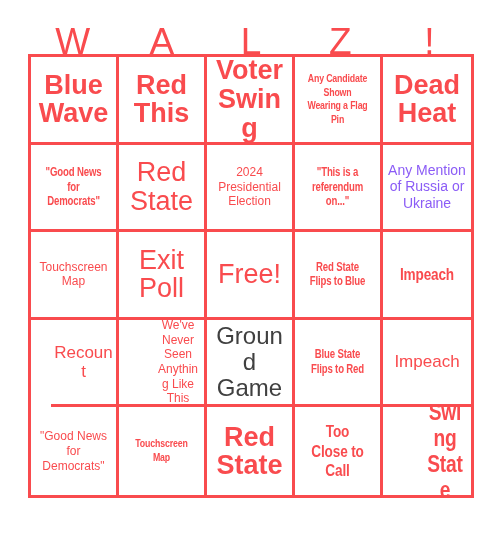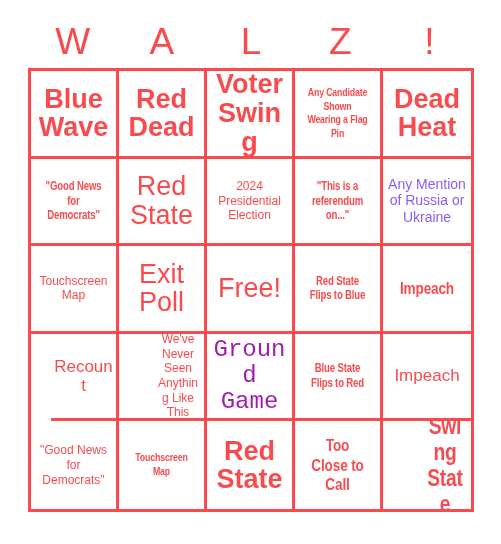--- a/index.html
+++ b/index.html
@@ -43,21 +43,21 @@
     font-weight: 400;
     line-height: 1;
     letter-spacing: 0px;
     user-select: none;
   }
 
   
   #grid {
     position: absolute;
     left: 28px;
-    top: 68px;
+    top: 54px;
     width: 446px;
     height: 444px;
     box-sizing: border-box;
     border: 3px solid #f94b4e;
     display: grid;
     grid-template-columns: repeat(5, 1fr);
     grid-template-rows: repeat(5, 1fr);
     background: #ffffff;
   }
 
@@ -121,21 +121,21 @@
     <div class="header-letter" style="color: rgb(249, 75, 78);">L</div>
     <div class="header-letter" style="color: rgb(249, 75, 78);">Z</div>
     <div class="header-letter" style="color: rgb(249, 75, 78);">!</div>
   </div>
 
   <div id="grid" style="border-color: rgb(249, 75, 78);">
     <div class="cell" style="border-right-color: rgb(249, 75, 78); border-bottom-color: rgb(249, 75, 78);">
         <span class="cell-text f-bold s-xl" style="color: rgb(249, 75, 78);">Blue Wave</span>
       </div>
     <div class="cell" style="border-right-color: rgb(249, 75, 78); border-bottom-color: rgb(249, 75, 78);">
-        <span class="cell-text f-bold s-xl" style="color: rgb(249, 75, 78);">Red Dead</span>
+        <span class="cell-text f-bold s-xl" style="color: rgb(249, 75, 78);">Red This</span>
       </div>
     <div class="cell" style="border-right-color: rgb(249, 75, 78); border-bottom-color: rgb(249, 75, 78);">
         <span class="cell-text f-bold s-xl" style="color: rgb(249, 75, 78);">Voter Swing</span>
       </div>
     <div class="cell" style="border-right-color: rgb(249, 75, 78); border-bottom-color: rgb(249, 75, 78);">
         <span class="cell-text f-condensed s-xxs" style="color: rgb(249, 75, 78);">Any Candidate Shown Wearing a Flag Pin</span>
       </div>
     <div class="cell" style="border-right-color: rgb(249, 75, 78); border-bottom-color: rgb(249, 75, 78);">
         <span class="cell-text f-bold s-xl" style="color: rgb(249, 75, 78);">Dead Heat</span>
       </div>
@@ -172,21 +172,21 @@
         <span class="cell-text f-condensed s-md" style="color: rgb(249, 75, 78);">Impeach</span>
       </div>
 
     <div class="cell" style="border-right-color: rgb(249, 75, 78); border-bottom-color: rgb(249, 75, 78); margin-left: 20px;">
         <span class="cell-text f-regular s-md" style="color: rgb(249, 75, 78);">Recount</span>
       </div>
     <div class="cell" style="border-right-color: rgb(249, 75, 78); border-bottom-color: rgb(249, 75, 78); padding-left: 36px;">
         <span class="cell-text f-regular s-xs" style="color: rgb(249, 75, 78);">We've Never Seen Anything Like This</span>
       </div>
     <div class="cell" style="border-right-color: rgb(249, 75, 78); border-bottom-color: rgb(249, 75, 78);">
-        <span class="cell-text f-regular s-lg" style="color: #a21caf; font-family: Liberation Mono, monospace;">Ground Game</span>
+        <span class="cell-text f-regular s-lg" style="color: #404040;">Ground Game</span>
       </div>
     <div class="cell" style="border-right-color: rgb(249, 75, 78); border-bottom-color: rgb(249, 75, 78);">
         <span class="cell-text f-condensed s-xs" style="color: rgb(249, 75, 78);">Blue State Flips to Red</span>
       </div>
     <div class="cell" style="border-right-color: rgb(249, 75, 78); border-bottom-color: rgb(249, 75, 78);">
         <span class="cell-text f-regular s-md" style="color: rgb(249, 75, 78);">Impeach</span>
       </div>
 
     <div class="cell" style="border-right-color: rgb(249, 75, 78); border-bottom-color: rgb(249, 75, 78);">
         <span class="cell-text f-regular s-xs" style="color: rgb(249, 75, 78);">"Good News for Democrats"</span>

